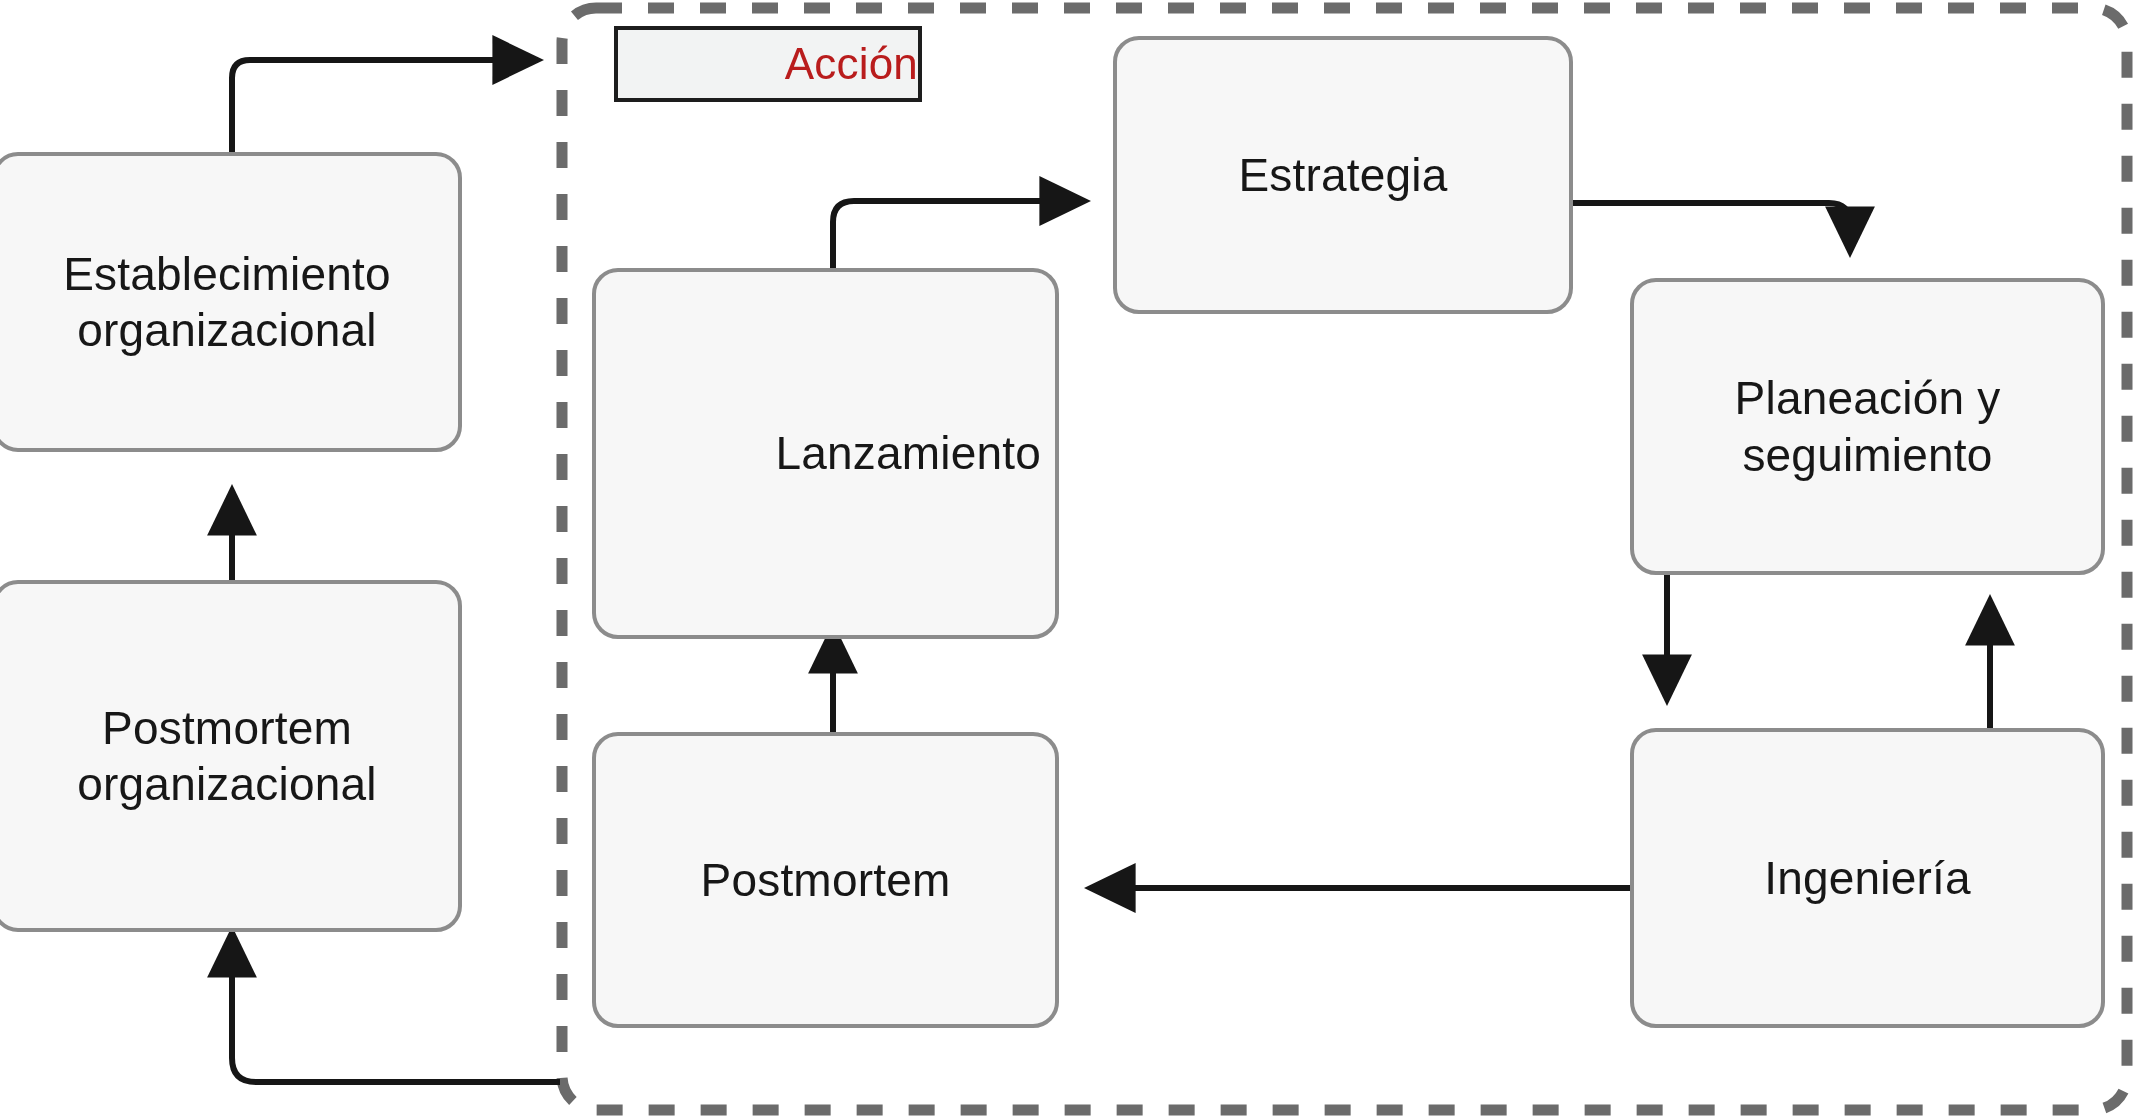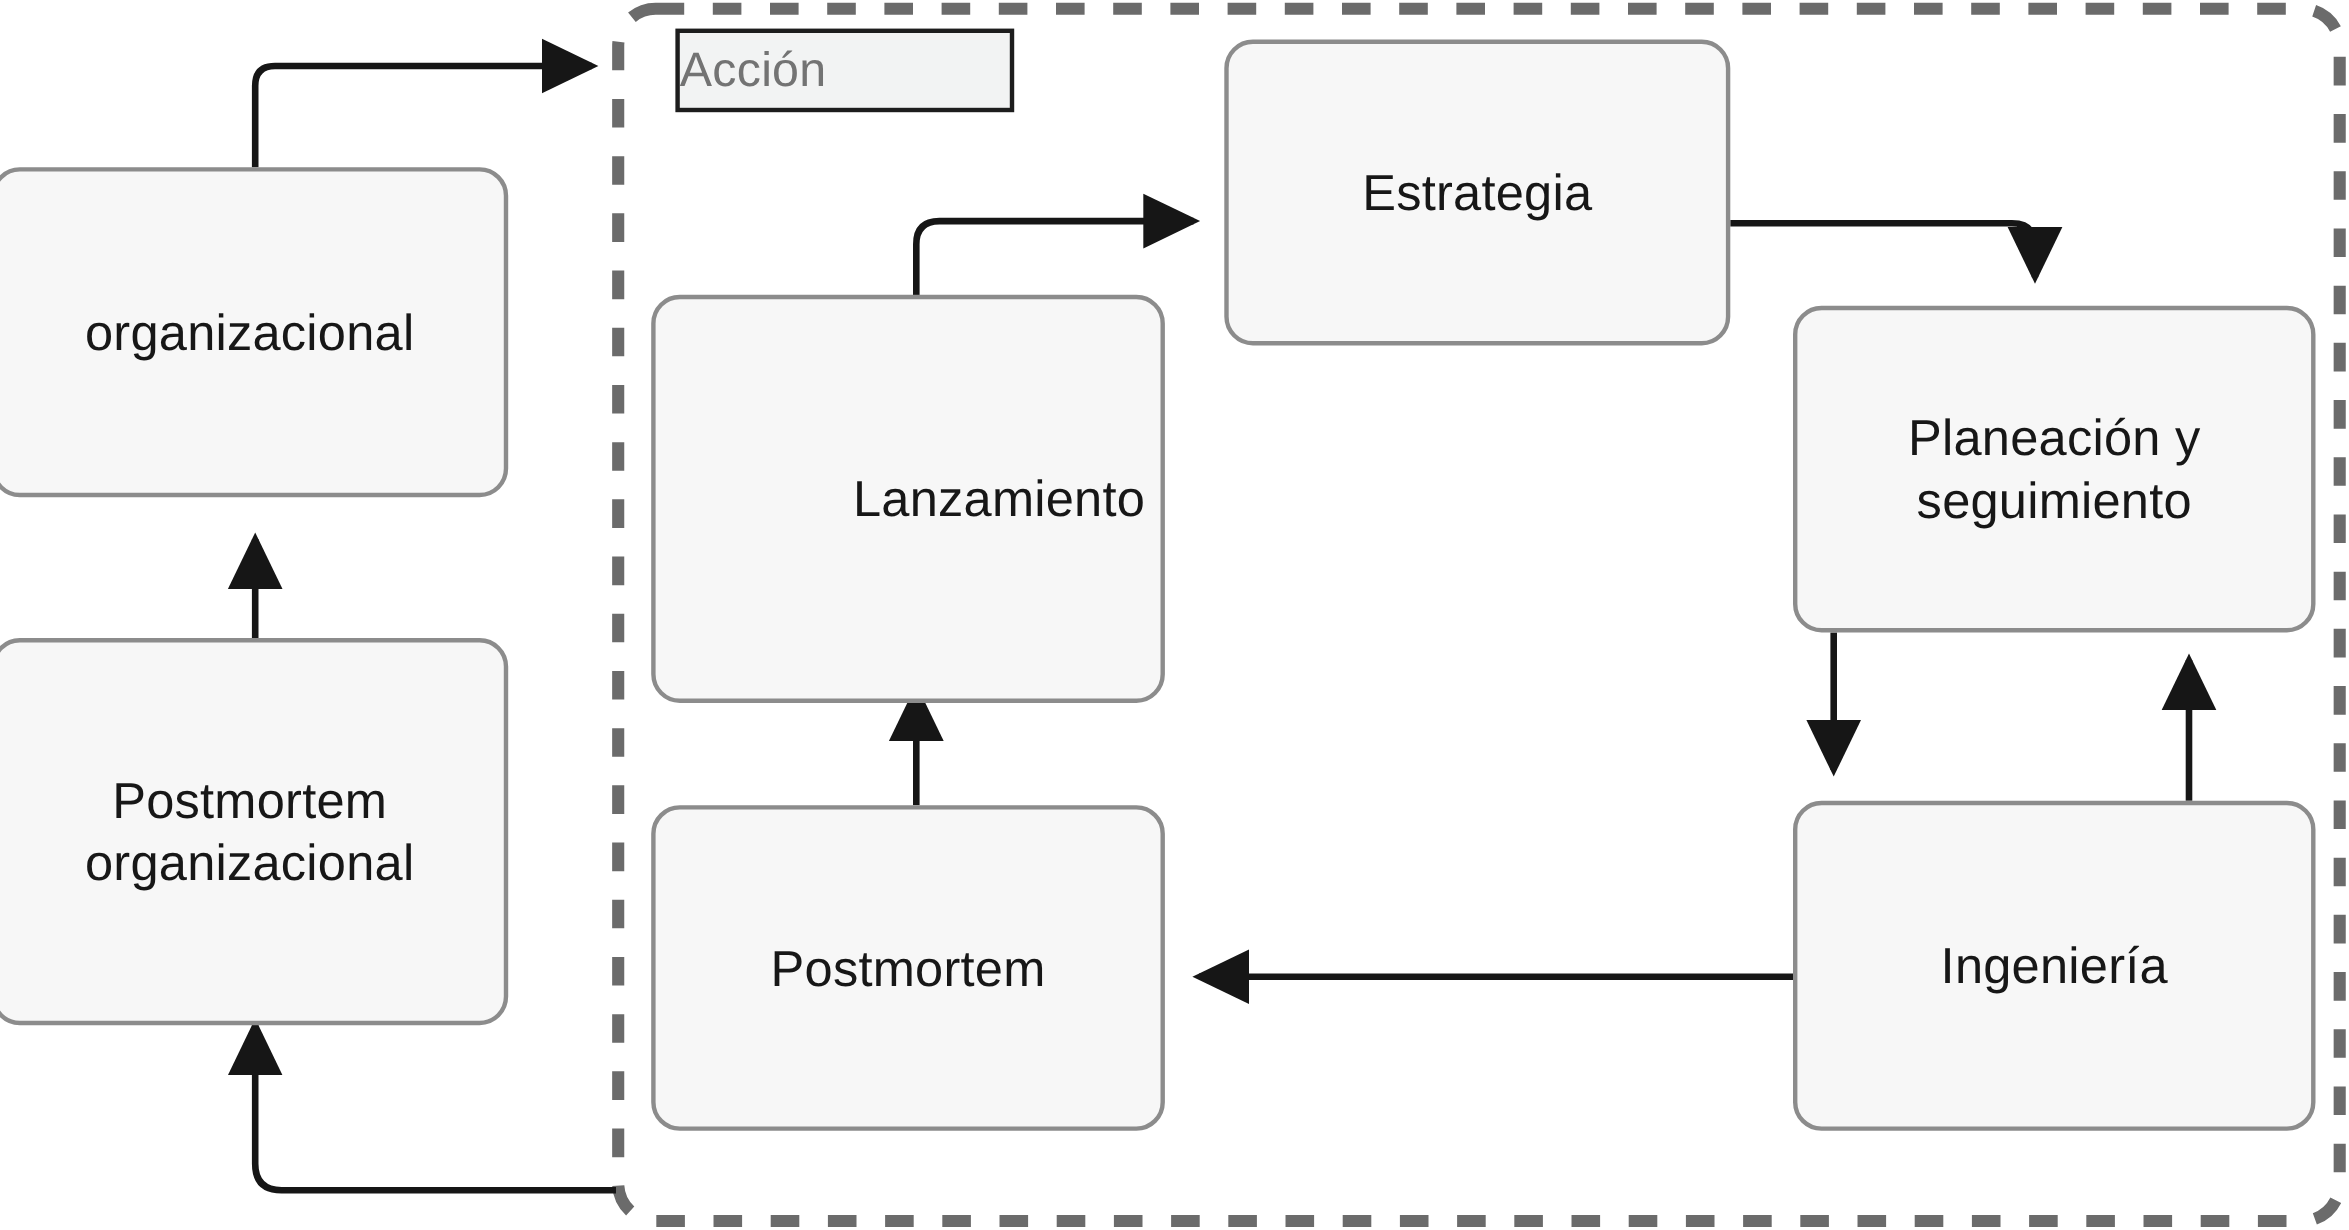--- a/index.html
+++ b/index.html
@@ -21,22 +21,22 @@
     line-height:1.22;
     letter-spacing:0.2px;
     padding:6px 14px;
   }
   .node span{display:block;}
   .phase-label{
     position:absolute;
     background:#f2f3f3;
     border:4px solid #1d1d1d;
     box-sizing:border-box;
-    display:flex;align-items:center;justify-content:flex-start;
-    color:#737373;
+    display:flex;align-items:center;justify-content:flex-end;
+    color:#b91c1c;
     font-size:44px;
     letter-spacing:0.2px;
   }
 </style>
 </head>
 <body>
 
 <div id="stage">
 
   <svg class="layer" viewBox="0 0 2135 1118">
@@ -66,20 +66,21 @@
 
     <path d="M833,732 L833,628" fill="none" stroke="#161616" stroke-width="6" marker-end="url(#ah)"></path>
   </svg>
 
   <div class="phase-label" style="left:614px;top:26px;width:308px;height:76px;">
     <span>Acción</span>
   </div>
 
   <div class="node" style="left:-8px;top:152px;width:470px;height:300px;">
     <span>
+      <span>Establecimiento</span>
       <span>organizacional</span>
     </span>
   </div>
 
   <div class="node" style="left:-8px;top:580px;width:470px;height:352px;">
     <span>
       <span>Postmortem</span>
       <span>organizacional</span>
     </span>
   </div>

